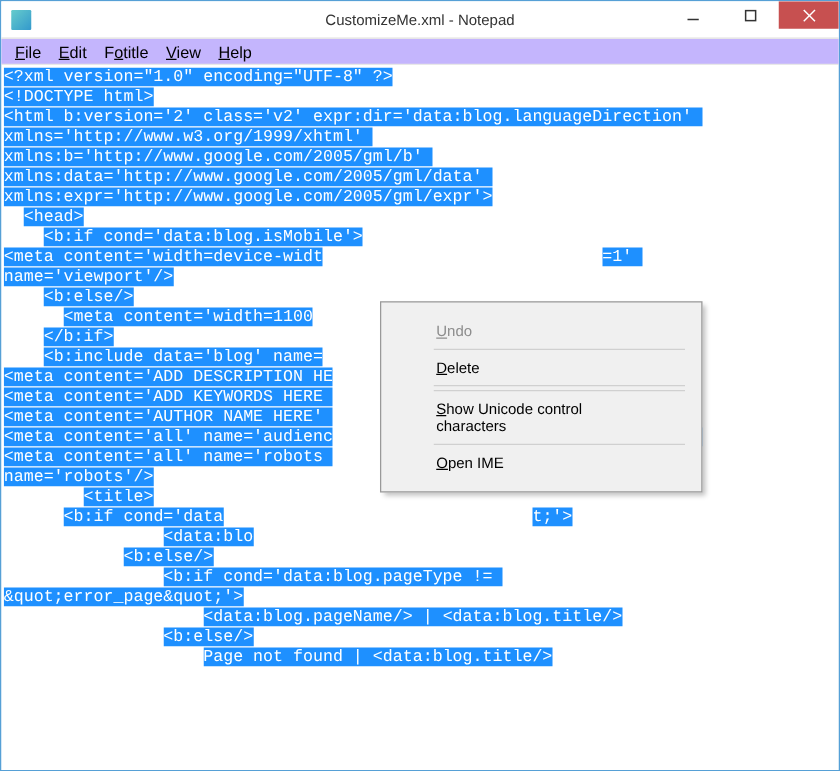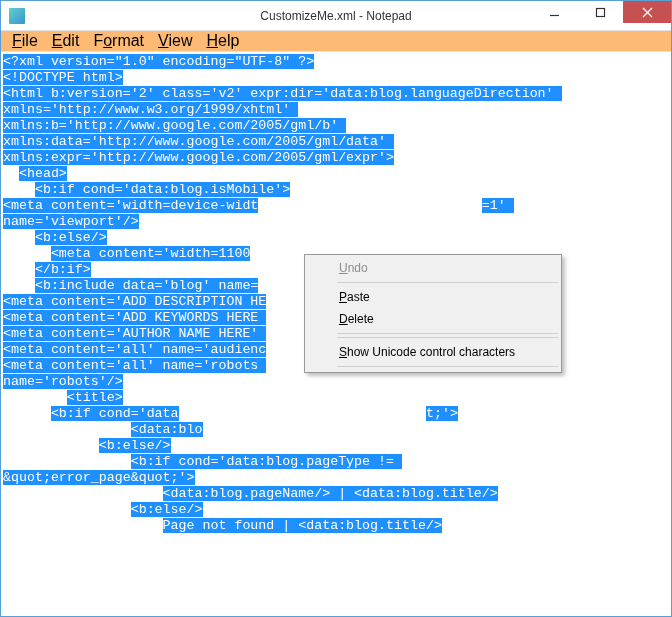--- a/index.html
+++ b/index.html
@@ -35,47 +35,47 @@
 }
 .win-buttons { position:absolute; right:0; top:0; height:22px; display:flex;}
 .win-btn {
   width:46px; height:22px; display:flex; align-items:center; justify-content:center;
   font-family: "Segoe UI Symbol",Arial; font-size:11px; color:#333;
 }
 .win-btn.close{ background:#c75050; color:#fff; width:48px;}
 .win-btn.close svg line{stroke:#fff;}
 .win-btn svg line, .win-btn svg rect{stroke:#333; stroke-width:1.2;}
 .menubar {
-  height: 21px; background:#fdba74;
+  height: 21px; background:#c4b5fd;
   display:flex; align-items:center; padding:0 4px;
   border-bottom:1px solid #e8e8e8;
-  font-size:16px;
+  font-size:13px;
 }
 .menu-item { padding: 2px 7px; cursor:default; }
 .menu-item u{ text-decoration: underline;}
 .editor {
   position:absolute; top:53px; left:2px; right:2px; bottom:2px;
   background:#fff;
   font-family: Consolas, "Courier New", monospace;
   font-size: 13.3px;
   line-height: 16px;
   overflow:hidden;
   white-space: pre;
 }
 .sel { background:#1e90ff; color:#fff; }
 .editor .line{ display:block; height:16px; white-space:pre; }
 .editor .line .sel{ display:inline;}
 .context-menu{
   position:absolute;
-  left:303px; top:253px;
+  left:303px; top:240px;
   width:258px;
   background:#f0f0f0;
   border:1px solid #999;
   box-shadow: 3px 3px 4px rgba(0,0,0,.25);
-  padding:2px;
+  padding:12px;
   font-size:12px;
   z-index:10;
 }
 .ctx-item{
   padding:4px 30px 4px 32px;
   cursor:default;
   position:relative;
 }
 .ctx-item u{text-decoration:underline;}
 .ctx-item.disabled{ color:#8d8d8d;}
@@ -108,29 +108,29 @@
           <line x1="1" y1="1" x2="10" y2="10"></line>
           <line x1="10" y1="1" x2="1" y2="10"></line>
         </svg>
     </div>
   </div>
 </div>
 
 <div class="menubar">
   <div class="menu-item"><u>F</u><span>ile</span></div>
   <div class="menu-item"><u>E</u><span>dit</span></div>
-  <div class="menu-item">F<u>o</u><span>rmat</span></div>
+  <div class="menu-item">F<u>o</u><span>title</span></div>
   <div class="menu-item"><u>V</u><span>iew</span></div>
   <div class="menu-item"><u>H</u><span>elp</span></div>
 </div>
 
 <div class="editor" id="editor"><span class="line"><span class="sel">&lt;?xml version="1.0" encoding="UTF-8" ?&gt;</span></span><span class="line"><span class="sel">&lt;!DOCTYPE html&gt;</span></span><span class="line"><span class="sel">&lt;html b:version='2' class='v2' expr:dir='data:blog.languageDirection' </span></span><span class="line"><span class="sel">xmlns='http://www.w3.org/1999/xhtml' </span></span><span class="line"><span class="sel">xmlns:b='http://www.google.com/2005/gml/b' </span></span><span class="line"><span class="sel">xmlns:data='http://www.google.com/2005/gml/data' </span></span><span class="line"><span class="sel">xmlns:expr='http://www.google.com/2005/gml/expr'&gt;</span></span><span class="line"><span>  </span><span class="sel">&lt;head&gt;</span></span><span class="line"><span>    </span><span class="sel">&lt;b:if cond='data:blog.isMobile'&gt;</span></span><span class="line"><span class="sel">&lt;meta content='width=device-widt</span><span>                            </span><span class="sel">=1' </span></span><span class="line"><span class="sel">name='viewport'/&gt;</span></span><span class="line"><span>    </span><span class="sel">&lt;b:else/&gt;</span></span><span class="line"><span>      </span><span class="sel">&lt;meta content='width=1100</span></span><span class="line"><span>    </span><span class="sel">&lt;/b:if&gt;</span><span>   </span></span><span class="line"><span>    </span><span class="sel">&lt;b:include data='blog' name=</span></span><span class="line"><span class="sel">&lt;meta content='ADD DESCRIPTION HE</span></span><span class="line"><span class="sel">&lt;meta content='ADD KEYWORDS HERE </span><span>                          </span><span class="sel">ords'/&gt;</span></span><span class="line"><span class="sel">&lt;meta content='AUTHOR NAME HERE' </span></span><span class="line"><span class="sel">&lt;meta content='all' name='audienc</span><span>                          </span><span class="sel">='rating'/&gt;</span></span><span class="line"><span class="sel">&lt;meta content='all' name='robots </span></span><span class="line"><span class="sel">name='robots'/&gt;</span></span><span class="line"><span>        </span><span class="sel">&lt;title&gt;</span></span><span class="line"><span>      </span><span class="sel">&lt;b:if cond='data</span><span>                               </span><span class="sel">t;'&gt;</span></span><span class="line"><span>                </span><span class="sel">&lt;data:blo</span></span><span class="line"><span>            </span><span class="sel">&lt;b:else/&gt;</span></span><span class="line"><span>                </span><span class="sel">&lt;b:if cond='data:blog.pageType != </span></span><span class="line"><span class="sel">&amp;quot;error_page&amp;quot;'&gt;</span></span><span class="line"><span>                    </span><span class="sel">&lt;data:blog.pageName/&gt; | &lt;data:blog.title/&gt;</span></span><span class="line"><span>                </span><span class="sel">&lt;b:else/&gt;</span></span><span class="line"><span>                    </span><span class="sel">Page not found | &lt;data:blog.title/&gt;</span></span></div>
 
 <div class="context-menu">
   <div class="ctx-item disabled"><u>U</u>ndo</div>
   <div class="ctx-sep"></div>
-  <div class="ctx-item"><u>P</u>aste</div>
   <div class="ctx-item"><u>D</u>elete</div>
   <div class="ctx-sep"></div>
   <div class="ctx-sep"></div>
   <div class="ctx-item"><u>S</u>how Unicode control characters</div>
   <div class="ctx-sep"></div>
+  <div class="ctx-item"><u>O</u>pen IME</div>
 </div>
 
 </body></html>

